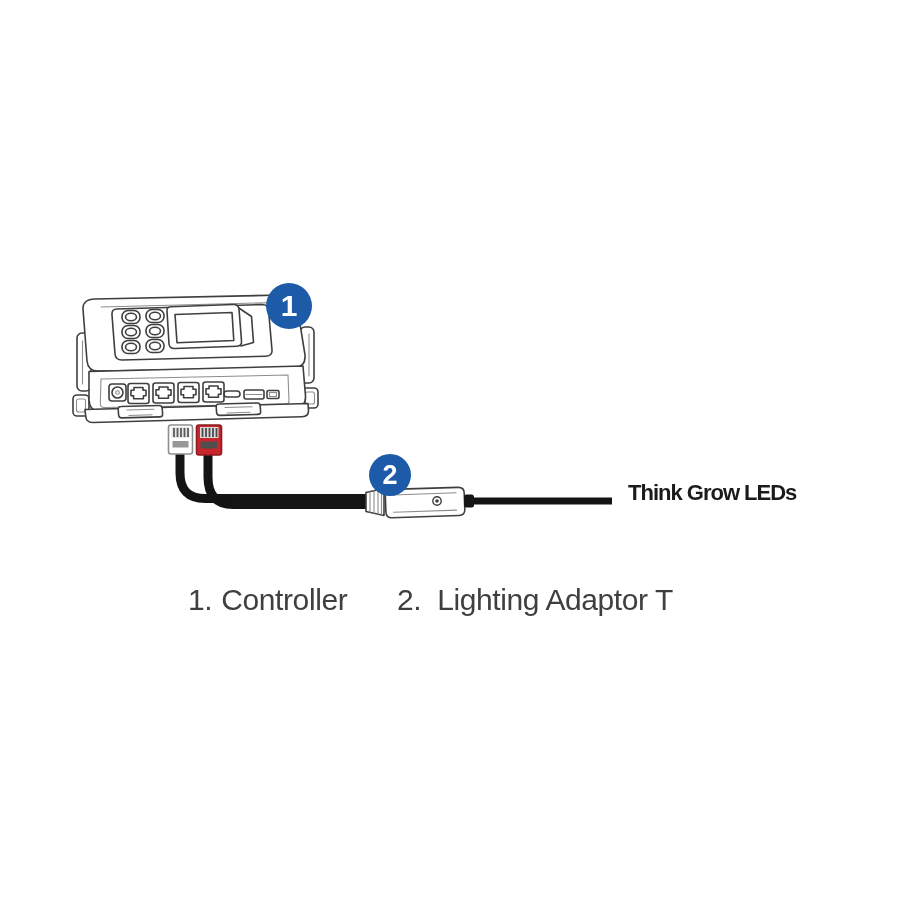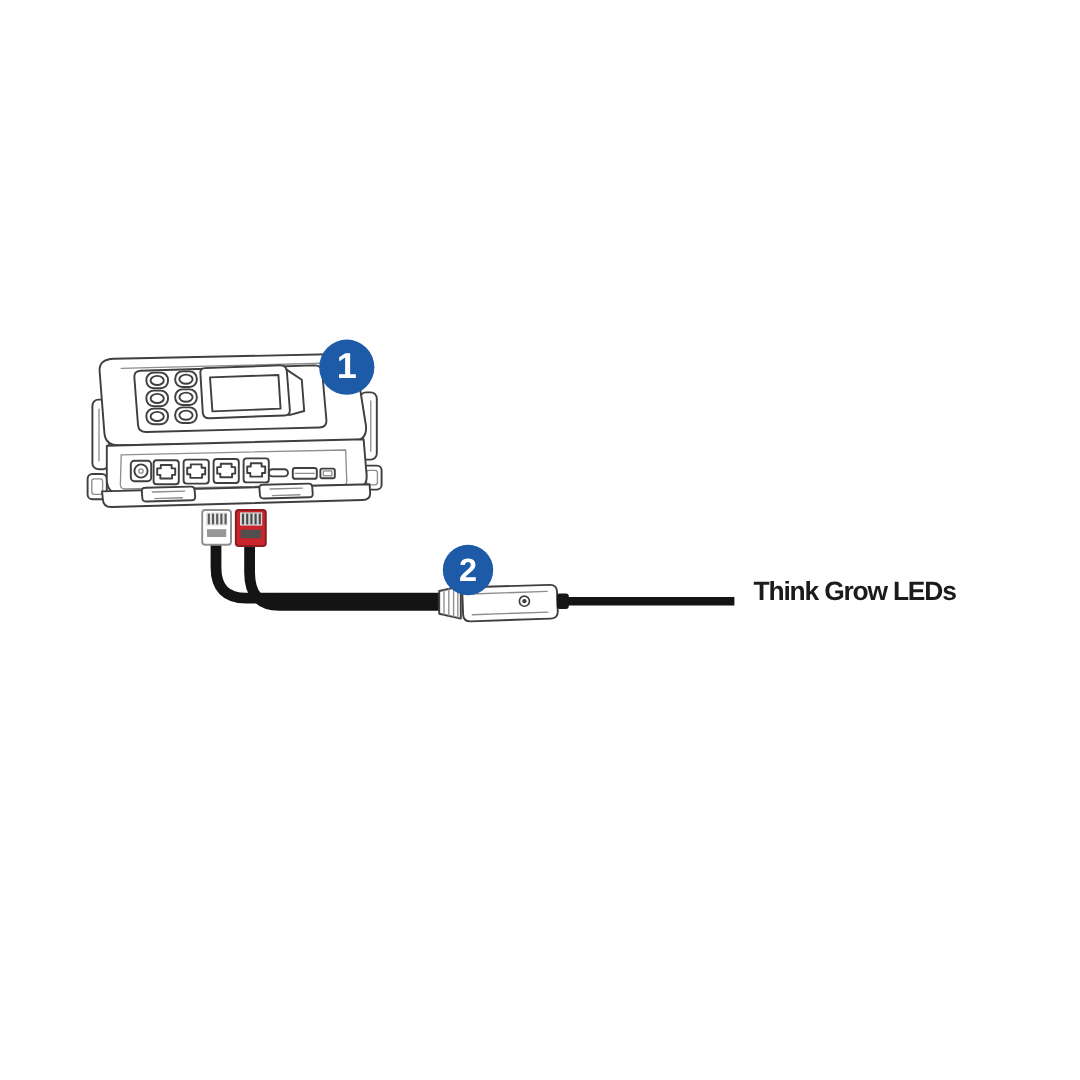--- a/index.html
+++ b/index.html
@@ -206,14 +206,20 @@
 
   <div class="callout" id="callout-1">
     <span>1</span>
   </div>
   <div class="callout" id="callout-2">
     <span>2</span>
   </div>
 
   <div id="cable-label">Think Grow LEDs</div>
 
+  <div class="legend-item" id="legend-item-1">
+    <span class="legend-number">1.</span><span class="legend-label">Controller</span>
+  </div>
+  <div class="legend-item" id="legend-item-2">
+    <span class="legend-number">2.</span><span class="legend-label">Lighting Adaptor T</span>
+  </div>
 
 </div>
 
 </body></html>

